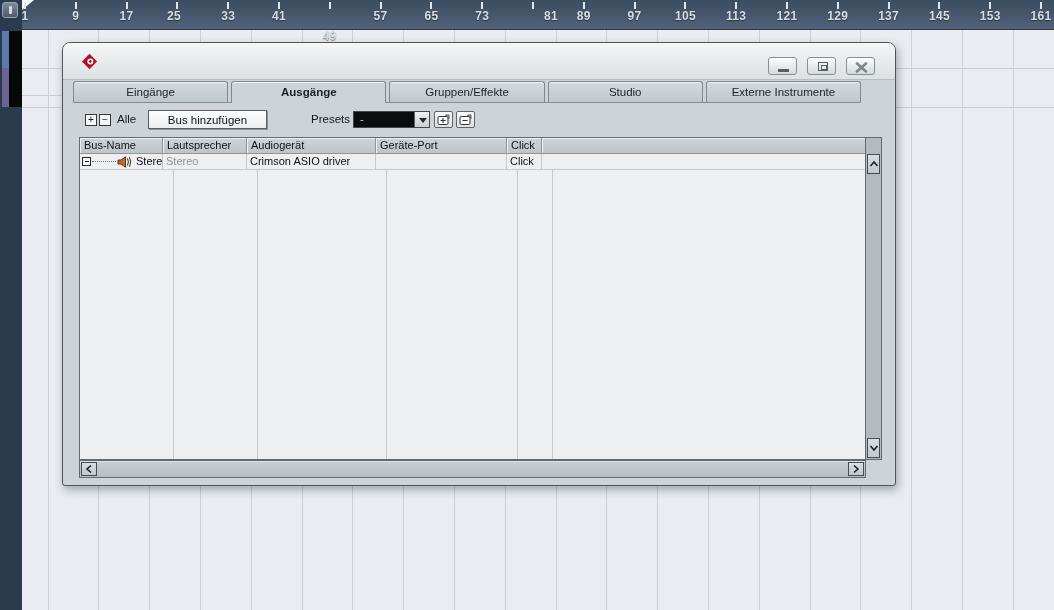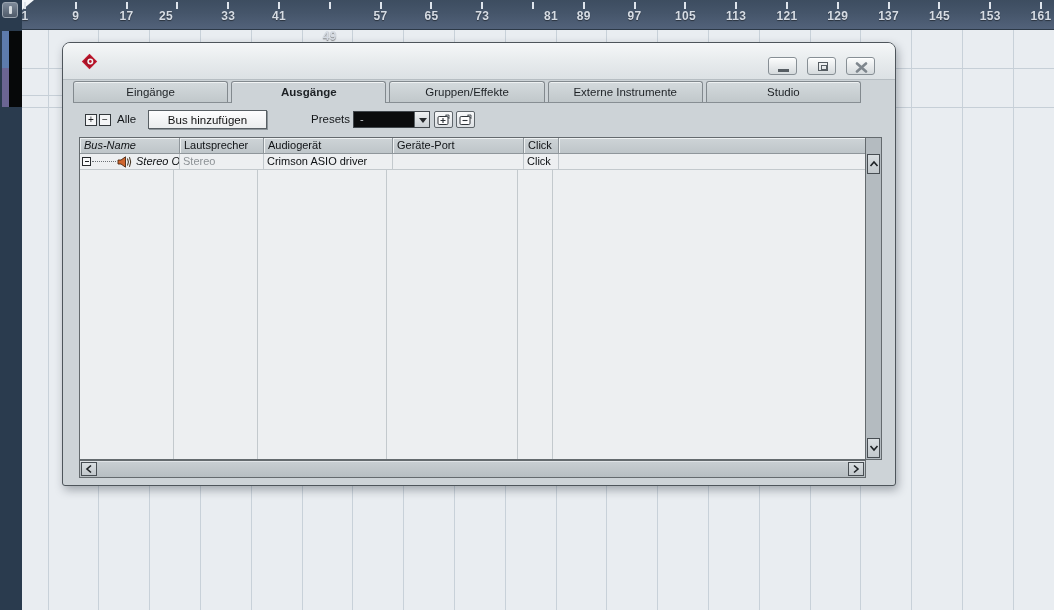--- a/index.html
+++ b/index.html
@@ -79,21 +79,21 @@
   
   .table { position:absolute; left:16px; top:94px; width:787px; height:323px;
     border:1px solid #646a6e; background:#edeff1; display:flex; flex-direction:column; }
   .thead { display:flex; height:16px; flex:none; }
   .th { background:linear-gradient(180deg,#ced4d7,#bec5c9); border-right:1px solid #8f969b;
     border-bottom:1px solid #8f969b; box-shadow:inset 1px 1px 0 #eef1f2; font-size:11px; color:#101316;
     padding-left:4px; line-height:15px; overflow:hidden; white-space:nowrap; flex:none; }
   .tr { display:flex; height:16px; flex:none; border-bottom:1px solid #c3c9cd; background:#edeff1; }
   .td { border-right:1px solid #c3c9cd; font-size:11px; color:#0d1013; line-height:15px;
     padding:0 3px; overflow:hidden; white-space:nowrap; position:relative; flex:none; }
-  .c0 { width:100px;font-style:italic; } .c1 { width:84px; } .c2 { width:129px; } .c3 { width:131px; }
+  .c0 { width:83px; } .c1 { width:84px; } .c2 { width:129px; } .c3 { width:131px; }
   .c4 { width:35px; } .c5 { flex:1 !important; border-right:none; }
   .td.c0 { padding:0; }
   .gray { color:#8d9296; }
   .tfill { flex:1; position:relative; }
   .colline { position:absolute; top:0; bottom:0; width:1px; background:#c3c9cd; }
 
   
   .minusbox { position:absolute; left:2px; top:3px; width:9px; height:9px; background:#f8f9fa;
     border:1px solid #26292c; }
   .minusbox::after { content:""; position:absolute; left:1.5px; top:3px; width:4px; height:1px; background:#1b1e20; }
@@ -127,21 +127,21 @@
 
   <div class="ruler" id="ruler">
     <div class="marker"></div>
   <div class="tick" style="left: 2px;"></div>
       <div class="rnum" style="left: 3px;">1</div>
       <div class="tick" style="left: 52.8px;"></div>
       <div class="rnum" style="left: 53.8px;">9</div>
       <div class="tick" style="left: 103.6px;"></div>
       <div class="rnum" style="left: 104.6px;">17</div>
       <div class="tick" style="left: 154.4px;"></div>
-      <div class="rnum" style="left: 144px;">25</div>
+      <div class="rnum" style="left: 152px;">25</div>
       <div class="tick" style="left: 205.2px;"></div>
       <div class="rnum" style="left: 206.2px;">33</div>
       <div class="tick" style="left: 256px;"></div>
       <div class="rnum" style="left: 257px;">41</div>
       <div class="tick" style="left: 306.8px;"></div>
       <div class="rnum" style="left: 307.8px; margin-top: 20px;">49</div>
       <div class="tick" style="left: 357.6px;"></div>
       <div class="rnum" style="left: 358.6px;">57</div>
       <div class="tick" style="left: 408.4px;"></div>
       <div class="rnum" style="left: 409.4px;">65</div>
@@ -226,22 +226,22 @@
             <path d="M2 1.5 L11 9.5 M11 1.5 L2 9.5" stroke="#7e868d" stroke-width="2.6" stroke-linecap="round"></path>
           </svg>
         </div>
       </div>
     </div>
 
     <div class="tabs">
       <div class="tab">Eingänge</div>
       <div class="tab active">Ausgänge</div>
       <div class="tab">Gruppen/Effekte</div>
+      <div class="tab">Studio</div>
       <div class="tab">Externe Instrumente</div>
-      <div class="tab">Studio</div>
     </div>
 
     <div class="toolbar">
       <div class="pm" style="left:22px">+</div>
       <div class="pm" style="left:36px">−</div>
       <span class="lbl" style="left:54px">Alle</span>
       <button class="bus-btn">Bus hinzufügen</button>
       <span class="lbl" style="left:248px">Presets</span>
       <div class="combo">
         <span class="combo-val">-</span>

